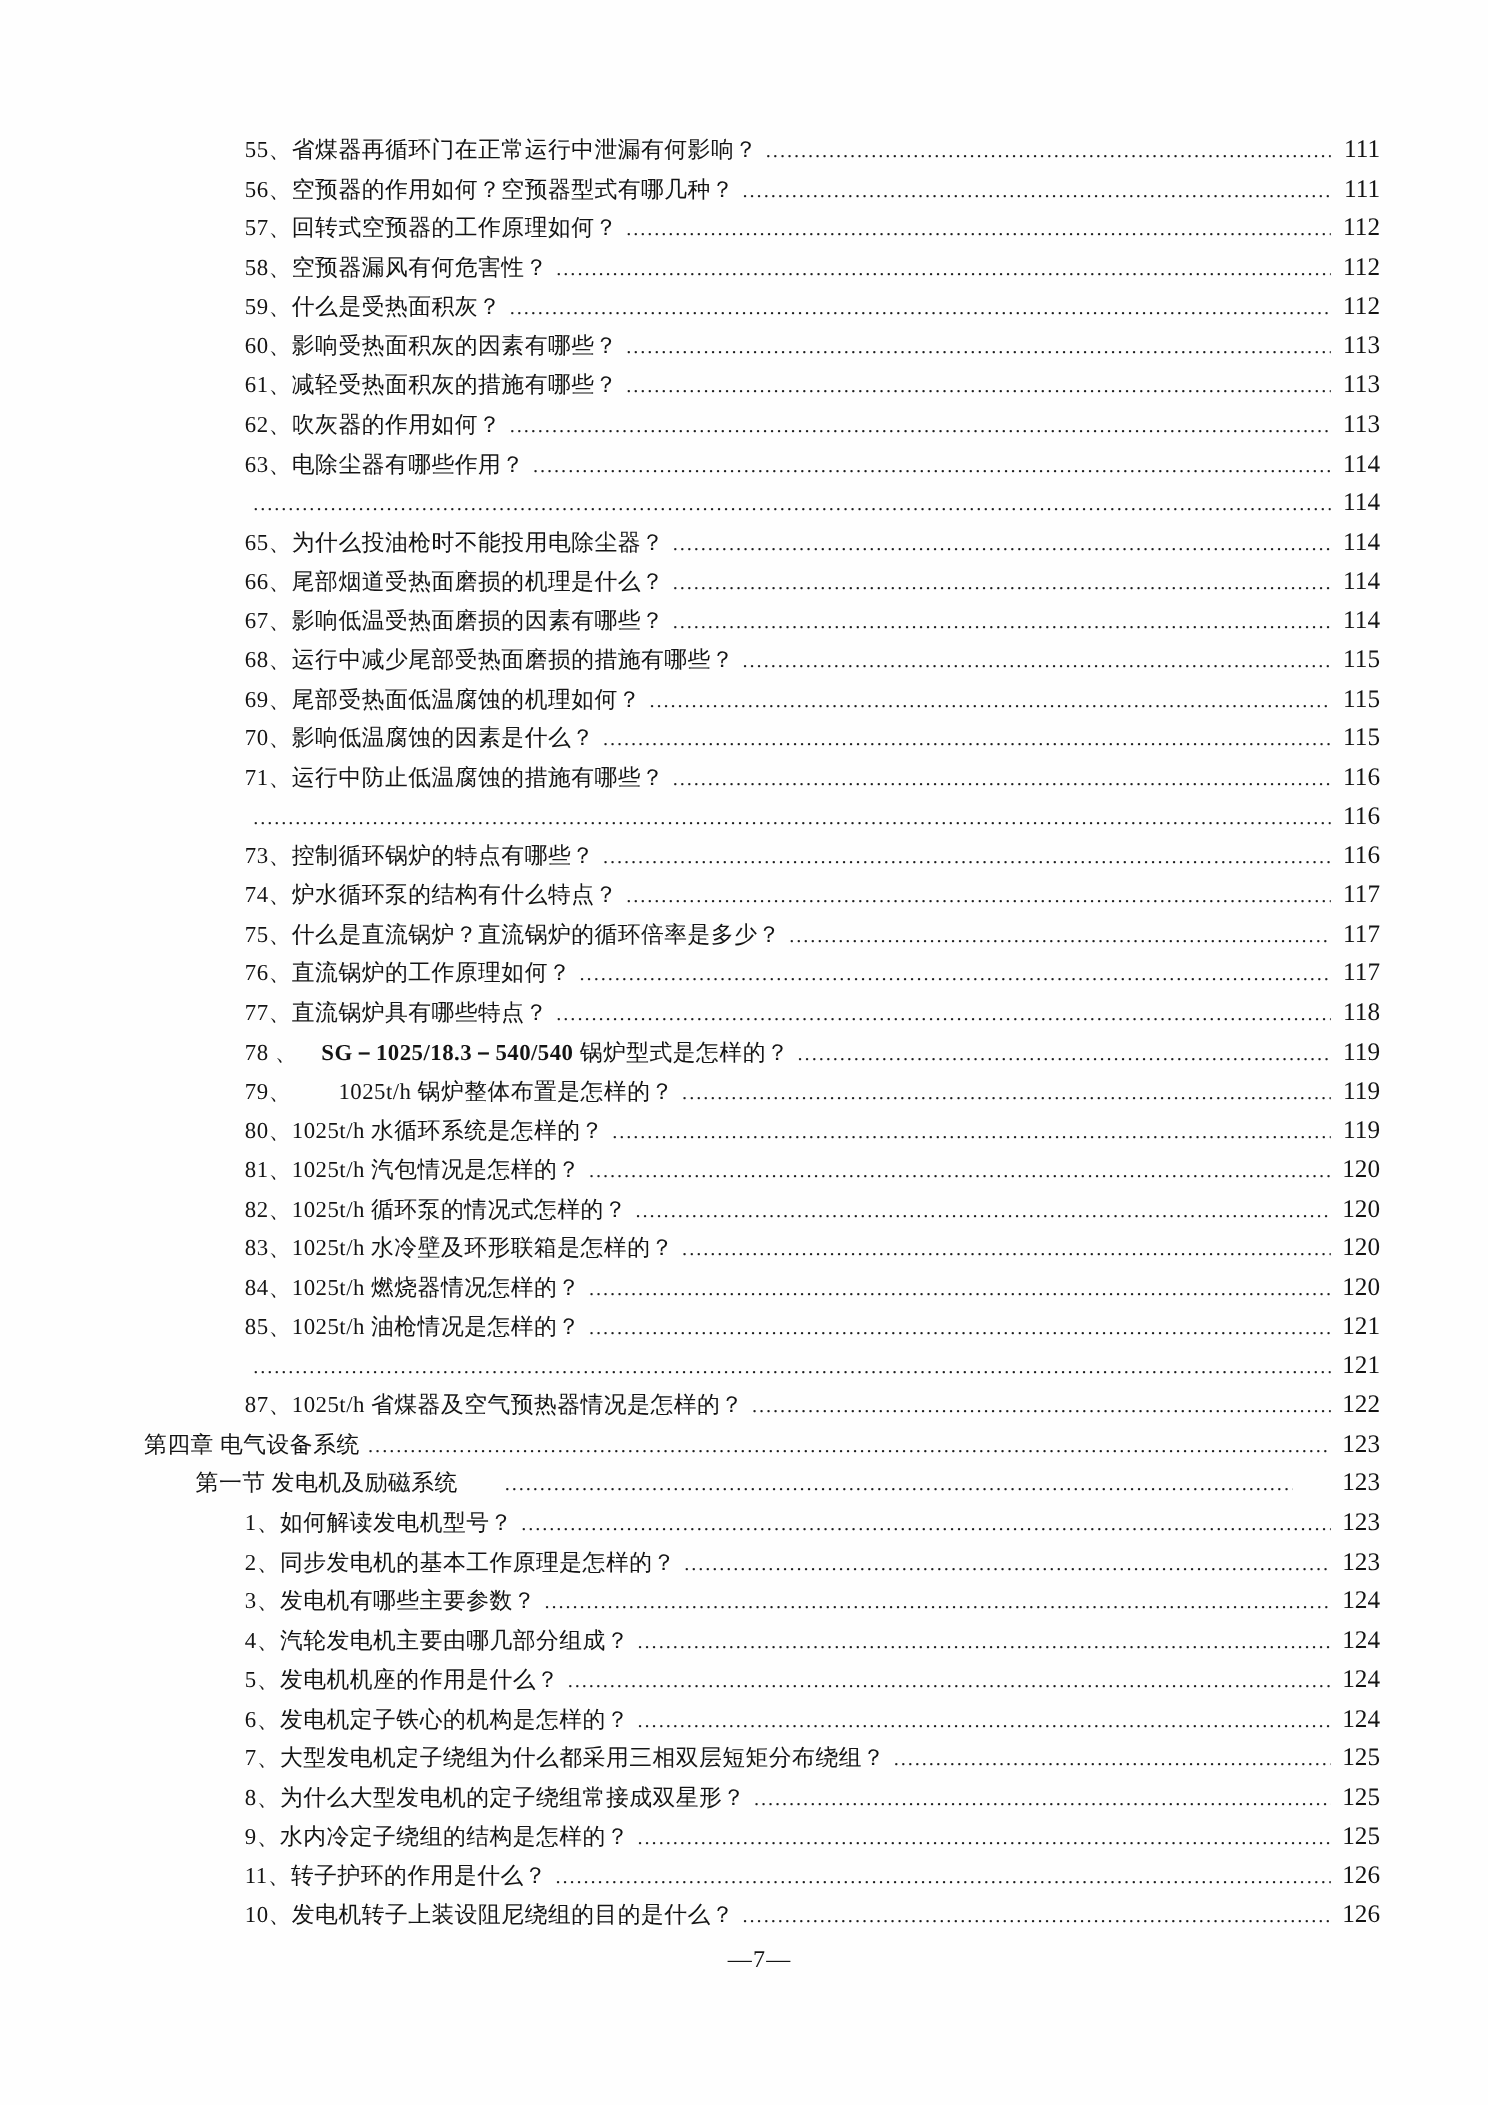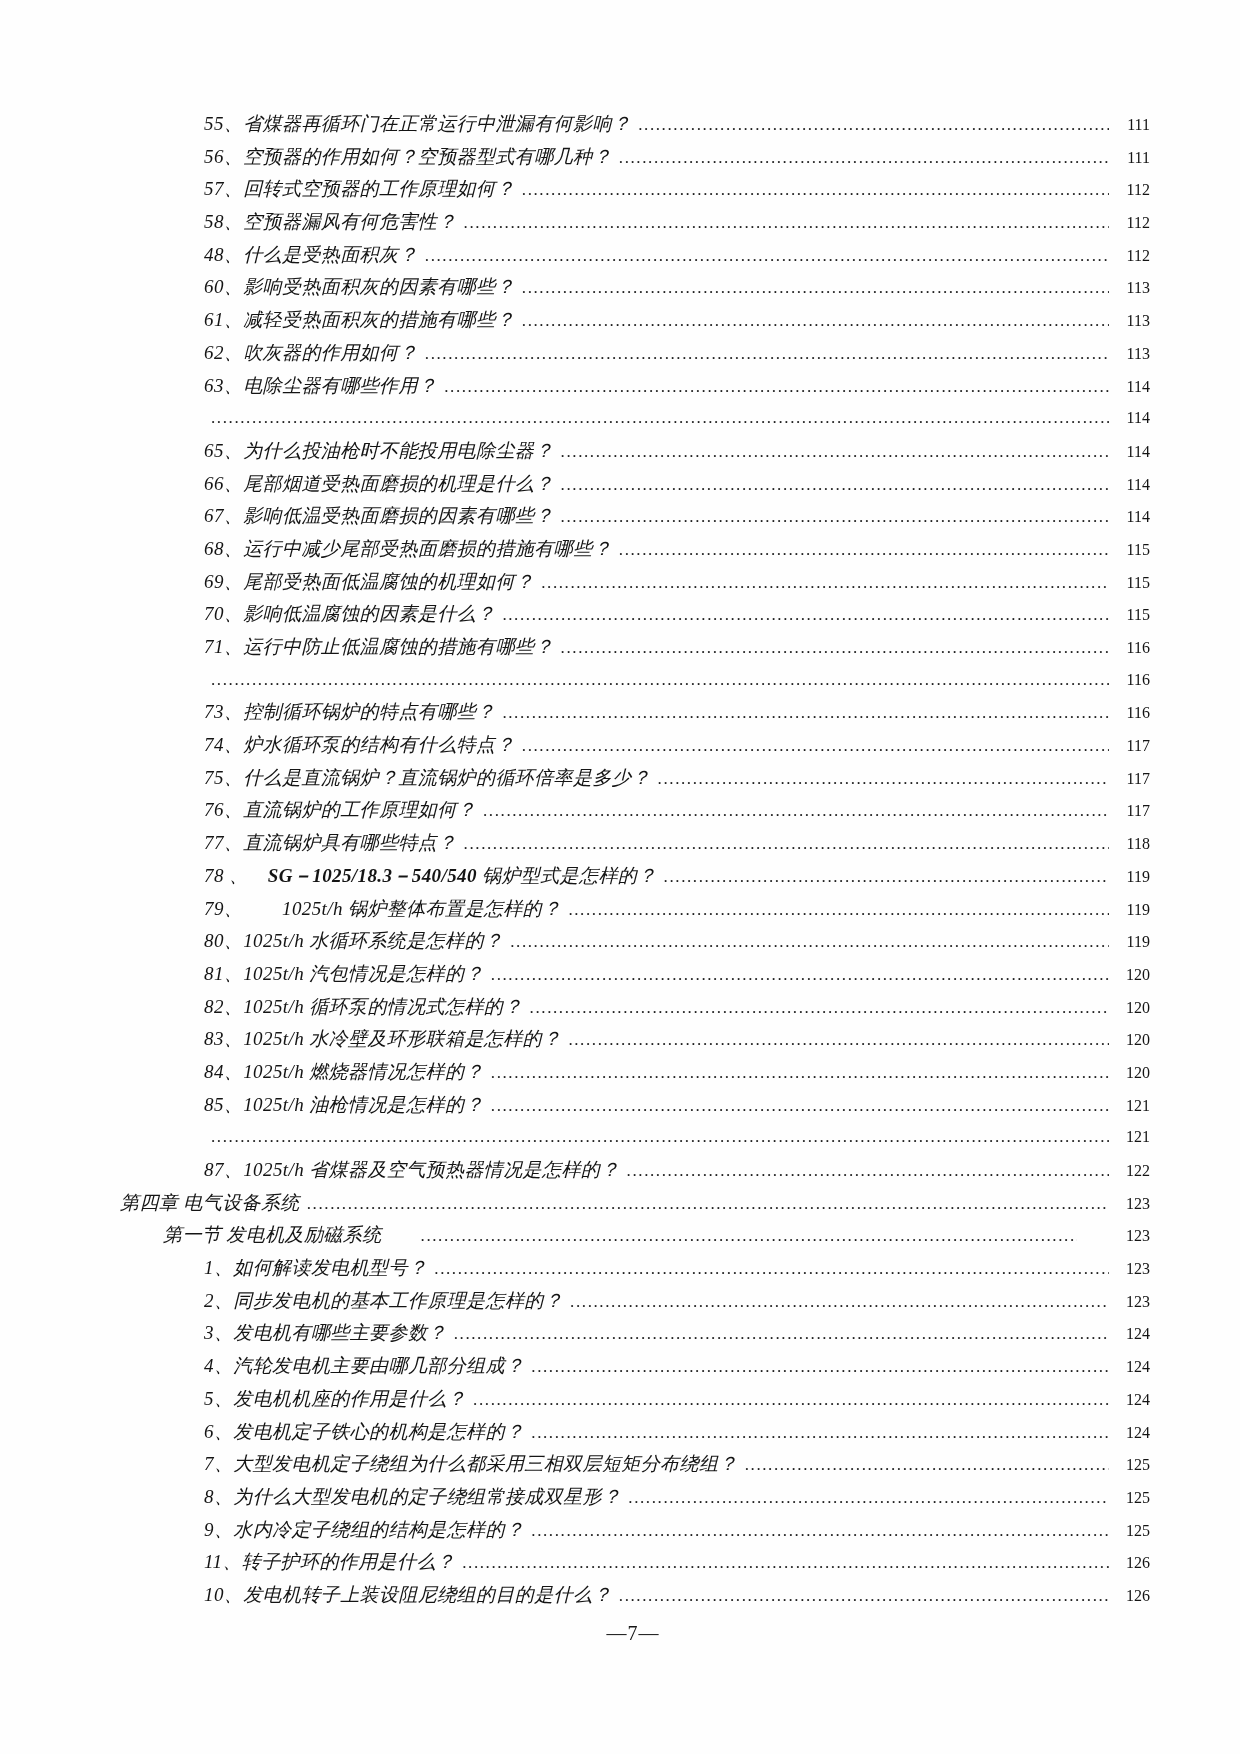--- a/index.html
+++ b/index.html
@@ -30,37 +30,36 @@
     line-height: 32.7px;
     font-size: 19px;
     white-space: nowrap;
   }
   .toc-row.level-item    { padding-left: 84px; }
   .toc-row.level-section { padding-left: 43px; gap: 32px; }
   .toc-row.level-chapter { padding-left: 0; }
   .entry-text {
     flex: 0 0 auto;
     letter-spacing: 0.4px;
-    font-style: italic;
   }
   .entry-text b { font-weight: bold; text-align: center; }
   .leader {
     flex: 1 1 auto;
     overflow: hidden;
     margin-left: 7px;
     letter-spacing: 1.6px;
     font-size: 17px;
     color: #1c1c1c;
   }
   .page-num {
     flex: 0 0 auto;
     margin-left: 5px;
     min-width: 36px;
     text-align: right;
-    font-size: 16px;
+    font-size: 21px;
   }
   .footer {
     position: absolute;
     top: 1622px;
     left: 0;
     right: 0;
     text-align: center;
     font-size: 20px;
     letter-spacing: 1px;
     padding-left: 26px;
@@ -85,21 +84,21 @@
         <span class="entry-text"><span>57、回转式空预器的工作原理如何？</span></span>
         <span class="leader">............................................................................................................................................................................................................................................................................................................</span>
         <span class="page-num">112</span>
       </div>
       <div class="toc-row level-item">
         <span class="entry-text"><span>58、空预器漏风有何危害性？</span></span>
         <span class="leader">............................................................................................................................................................................................................................................................................................................</span>
         <span class="page-num">112</span>
       </div>
       <div class="toc-row level-item">
-        <span class="entry-text"><span>48、什么是受热面积灰？</span></span>
+        <span class="entry-text"><span>59、什么是受热面积灰？</span></span>
         <span class="leader">............................................................................................................................................................................................................................................................................................................</span>
         <span class="page-num">112</span>
       </div>
       <div class="toc-row level-item">
         <span class="entry-text"><span>60、影响受热面积灰的因素有哪些？</span></span>
         <span class="leader">............................................................................................................................................................................................................................................................................................................</span>
         <span class="page-num">113</span>
       </div>
       <div class="toc-row level-item">
         <span class="entry-text"><span>61、减轻受热面积灰的措施有哪些？</span></span>

